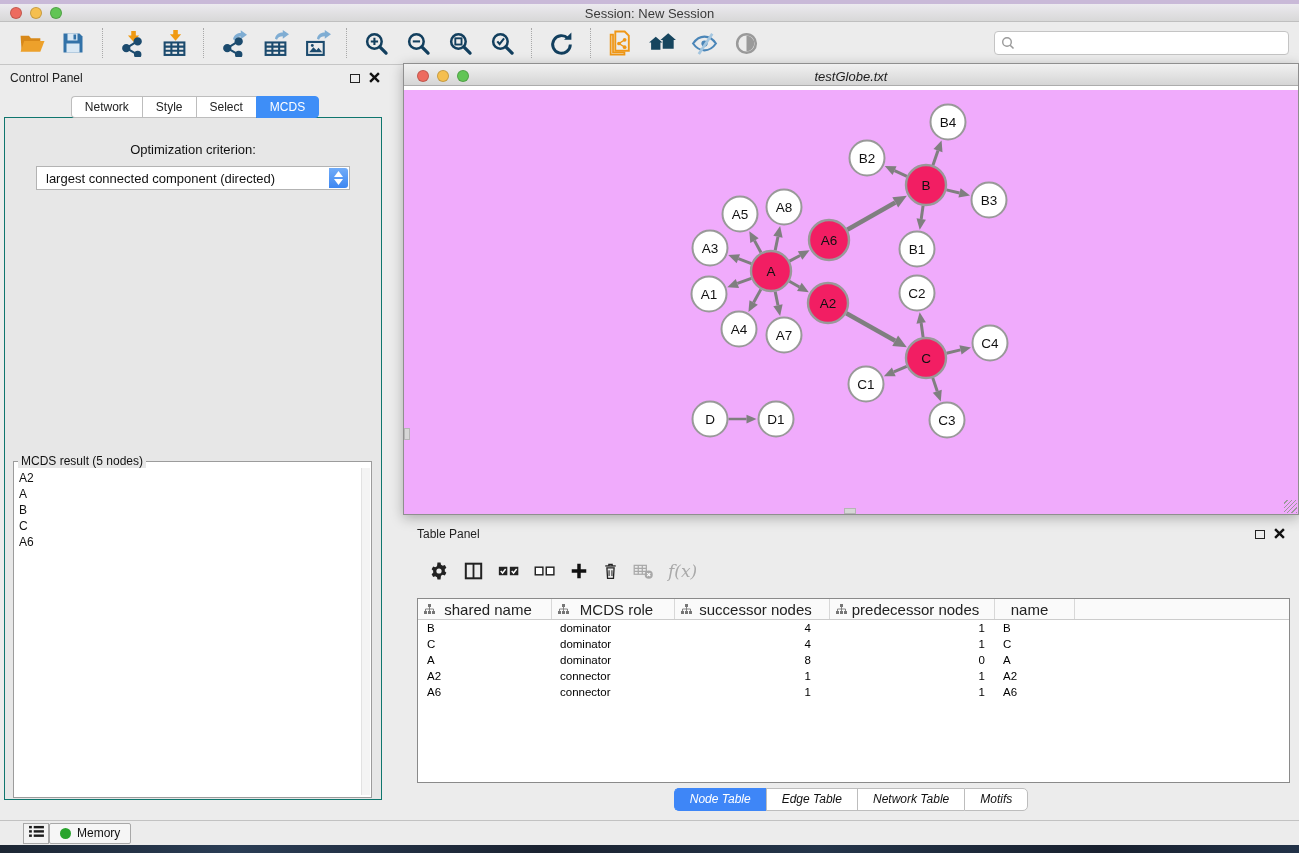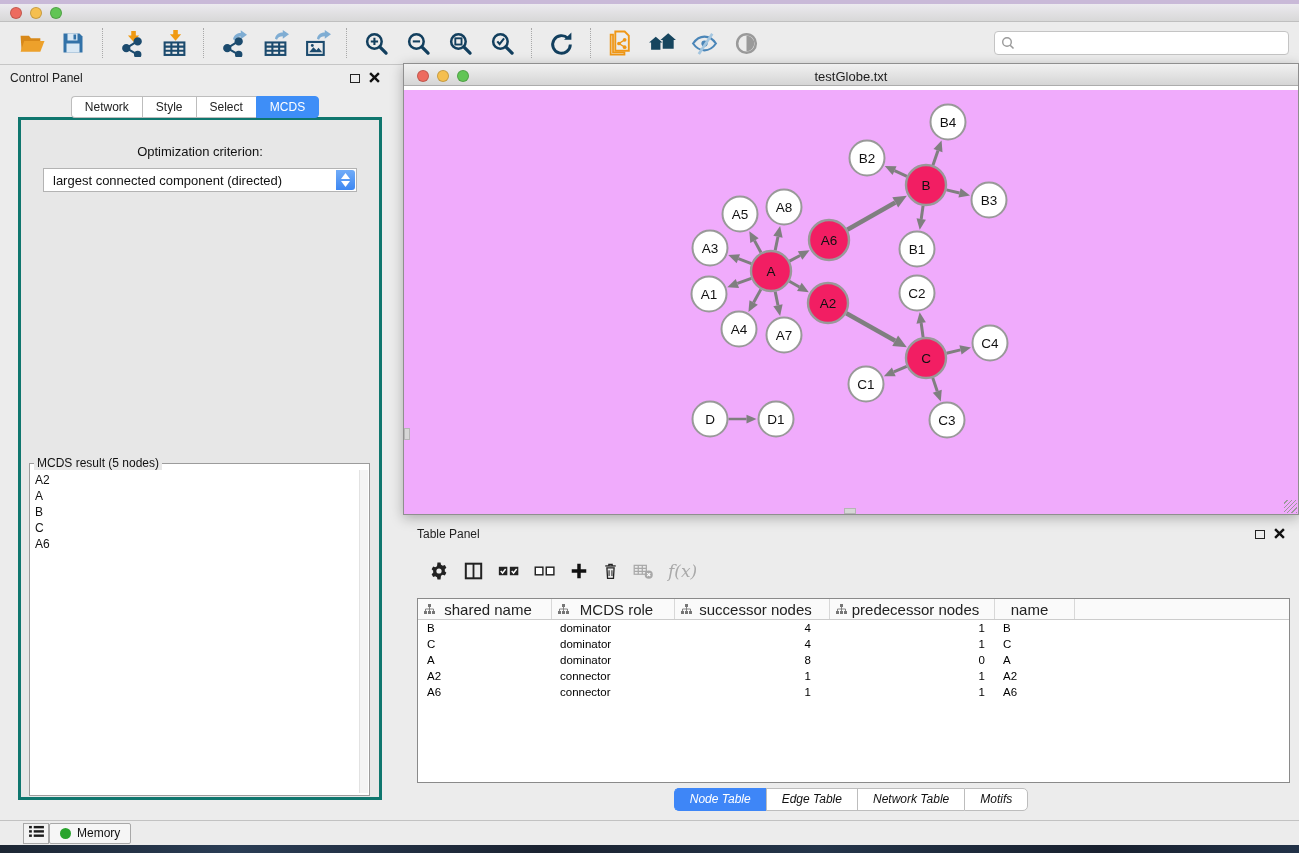--- a/index.html
+++ b/index.html
@@ -30,41 +30,41 @@
   .cp-header { height:26px; display:flex; align-items:center; padding:0 10px; }
   .cp-title { font-size:12px; color:#222; }
   .cp-winbtns { margin-left:auto; display:flex; gap:9px; align-items:center; }
   .float-box { width:10px; height:9px; border:1.5px solid #222; display:inline-block; }
   .cp-tabs { position:absolute; top:31px; left:0; right:0; display:flex; justify-content:center; z-index:2; }
   .cp-tab { height:22px; line-height:20px; padding:0 13px; font-size:12px; background:#fff;
     border:1px solid #bdbdbd; border-right:none; cursor:pointer; }
   .cp-tab:first-child { border-radius:4px 0 0 4px; }
   .cp-tab:last-child { border-radius:0 4px 4px 0; border-right:1px solid #bdbdbd; }
   .cp-tab.active { background:#3e8ef7; color:#fff; border-color:#3e8ef7; }
-  .cp-body { position:absolute; top:52px; left:18px; right:8px; height:683px; background:#e7e7e7; border:3px solid #0f766e; }
+  .cp-body { position:absolute; top:52px; left:4px; right:8px; height:683px; background:#e7e7e7; border:1px solid #0f766e; }
   .opt-label { text-align:center; margin-top:24px; font-size:13px; color:#111; }
   .select-row { display:flex; justify-content:center; margin-top:9px; }
   .cy-select { width:314px; height:24px; background:#fff; border:1px solid #b3b3b3; border-radius:0;
     display:flex; align-items:center; position:relative; cursor:pointer; }
   .cy-select .sel-text { font-size:13px; padding-left:9px; color:#111; }
   .sel-stepper { position:absolute; right:1px; top:1px; bottom:1px; width:19px; border-radius:0 3px 3px 0;
     background:linear-gradient(#71acf8,#3d87f2); display:flex; flex-direction:column; align-items:center; justify-content:center; gap:2px; }
   .btn-row { display:flex; justify-content:center; gap:12px; margin-top:12px; }
   .cy-btn { height:23px; padding:0 15px; background:#fff; border:1px solid #b3b3b3; border-radius:5px;
     font-size:13px; color:#111; cursor:pointer; font-family:"Liberation Sans",sans-serif; }
   .result-box { position:absolute; left:8px; top:343px; right:9px; bottom:1px; background:#fff; border:1px solid #9c9c9c; }
   .result-legend { position:absolute; top:-8px; left:4px; background:#e7e7e7; padding:0 3px; font-size:12px; color:#111; }
   .result-list { position:absolute; top:8px; left:3px; right:12px; bottom:2px; overflow:hidden; }
   .result-item { font-size:12px; line-height:16px; padding-left:2px; color:#111; }
   .result-scroll { position:absolute; top:6px; right:1px; bottom:2px; width:9px; background:#f4f4f4; border-left:1px solid #e2e2e2; }
 
   
   .net-window { position:absolute; left:403px; top:63px; width:896px; height:452px; background:#fff;
     border:1px solid #8f8f8f; box-shadow:0 3px 12px rgba(0,0,0,.28); }
-  .nw-titlebar { position:relative; height:22px; background:linear-gradient(#f1f1f1,#d5d5d5); border-bottom:1px solid #acacac; }
+  .nw-titlebar { position:relative; height:22px; background:linear-gradient(#f1f1f1,#d5d5d5); border-bottom:1px solid #acacac;font-style:italic; }
   .nw-titlebar .traffic { top:6px; left:13px; }
   .nw-titlebar .tl { width:12px; height:12px; }
   .nw-title { position:absolute; left:0; right:0; top:5px; text-align:center; font-size:13px; color:#1d1d1d; }
   .nw-canvas { position:absolute; top:26px; left:0; right:0; bottom:0; background:#f0abfc; overflow:hidden; }
   .resize-grip { position:absolute; right:1px; bottom:1px; width:13px; height:13px;
     background:repeating-linear-gradient(135deg, transparent 0 2px, #9a9a9a 2px 3px); cursor:nwse-resize; }
   .thumb-v { position:absolute; left:0px; top:338px; width:6px; height:12px; background:#d6d6d6; border:1px solid #b5b5b5; }
   .thumb-h { position:absolute; left:440px; bottom:0px; width:12px; height:6px; background:#d6d6d6; border:1px solid #b5b5b5; }
 
   
@@ -106,20 +106,21 @@
 </style>
 </head>
 <body>
 
 <div class="titlebar">
   <div class="traffic">
     <span class="tl red"></span>
     <span class="tl yel"></span>
     <span class="tl grn"></span>
   </div>
+  <div class="title">Session: New Session</div>
 </div>
 
 <div class="toolbar">
   <span class="tb-btn">
     <svg width="27" height="27" viewBox="0 0 26 26">
         <path d="M2.5 5.5h8l2 2.5h9v3H7L3.5 21z" fill="#d8891a"></path>
         <path d="M6 10.5h19.5L21.5 21H2.5z" fill="#eda12b"></path>
       </svg>
   </span>
   <span class="tb-btn">

